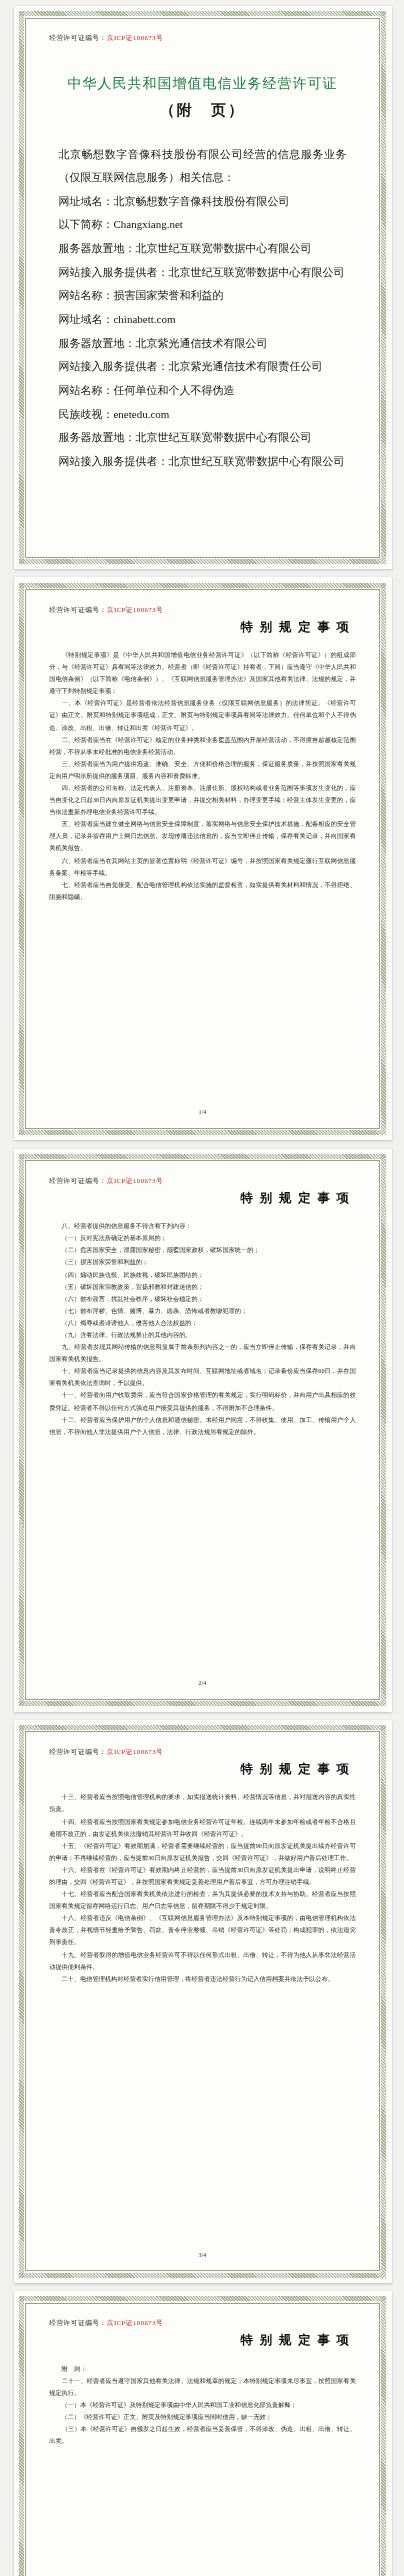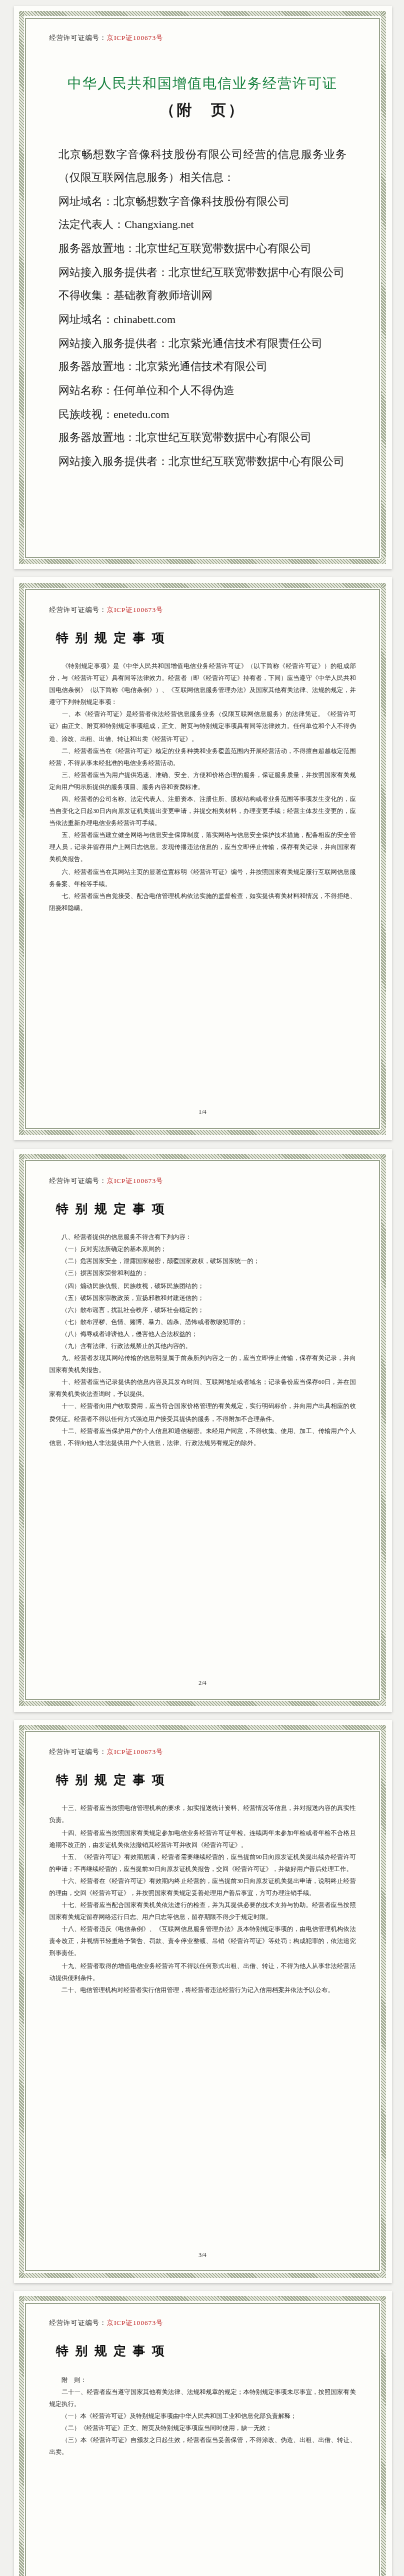--- a/index.html
+++ b/index.html
@@ -22,21 +22,21 @@
   .hdr { font-size:6.7px; letter-spacing:0.5px; color:#1a1a1a; }
   .hdr .num { color:#bf1f1f; }
 
   
   .cert-title { margin-top:30px; text-align:center; font-size:14px; font-weight:normal; color:#15803d; letter-spacing:1px; line-height:1.5; }
   .cert-sub { text-align:center; font-size:15px; font-weight:bold; margin-top:6.2px; letter-spacing:2.1px; }
   .cover-body { margin-top:23px; padding:0 9.3px; }
   .cover-body .para { font-size:11px; font-weight:normal; color:#141414; line-height:2.15; text-align:justify; }
 
   
-  .prov-title { margin-top:15px; text-align:left; font-size:12.4px; font-weight:bold; color:#101010; letter-spacing:.55em; text-indent:.55em; }
+  .prov-title { margin-top:4px; text-align:right; font-size:12.4px; font-weight:bold; color:#101010; letter-spacing:.55em; text-indent:.55em; }
   .prov-body { margin-top:13.4px; }
   .prov-body .para { font-size:6.2px; color:#1c1c1c; line-height:1.95; text-align:justify; }
 
   .pageno { position:absolute; bottom:12.4px; left:0; right:0; text-align:center; font-size:6.2px; color:#333; }
 </style>
 </head>
 <body>
 
 <div class="doc">
 
@@ -44,27 +44,27 @@
     <div class="band">
       <div class="inner">
         <div class="hdr">
           <span>经营许可证编号：</span><span class="num">京ICP证100673号</span>
         </div>
         <h1 class="cert-title">中华人民共和国增值电信业务经营许可证</h1>
         <div class="cert-sub">（附　页）</div>
         <div class="cover-body">
             <div class="para">北京畅想数字音像科技股份有限公司经营的信息服务业务（仅限互联网信息服务）相关信息：</div>
             <div class="para">网址域名：北京畅想数字音像科技股份有限公司</div>
-            <div class="para">法定代表人：Changxiang.net</div>
+            <div class="para">以下简称：Changxiang.net</div>
             <div class="para">服务器放置地：北京世纪互联宽带数据中心有限公司</div>
             <div class="para">网站接入服务提供者：北京世纪互联宽带数据中心有限公司</div>
-            <div class="para">不得收集：基础教育教师培训网</div>
+            <div class="para">网站名称：损害国家荣誉和利益的</div>
             <div class="para">网址域名：chinabett.com</div>
+            <div class="para">服务器放置地：北京紫光通信技术有限公司</div>
             <div class="para">网站接入服务提供者：北京紫光通信技术有限责任公司</div>
-            <div class="para">服务器放置地：北京紫光通信技术有限公司</div>
             <div class="para">网站名称：任何单位和个人不得伪造</div>
             <div class="para">民族歧视：enetedu.com</div>
             <div class="para">服务器放置地：北京世纪互联宽带数据中心有限公司</div>
             <div class="para">网站接入服务提供者：北京世纪互联宽带数据中心有限公司</div>
           </div>
       </div>
     </div>
   </section>
 
   <section class="page">

